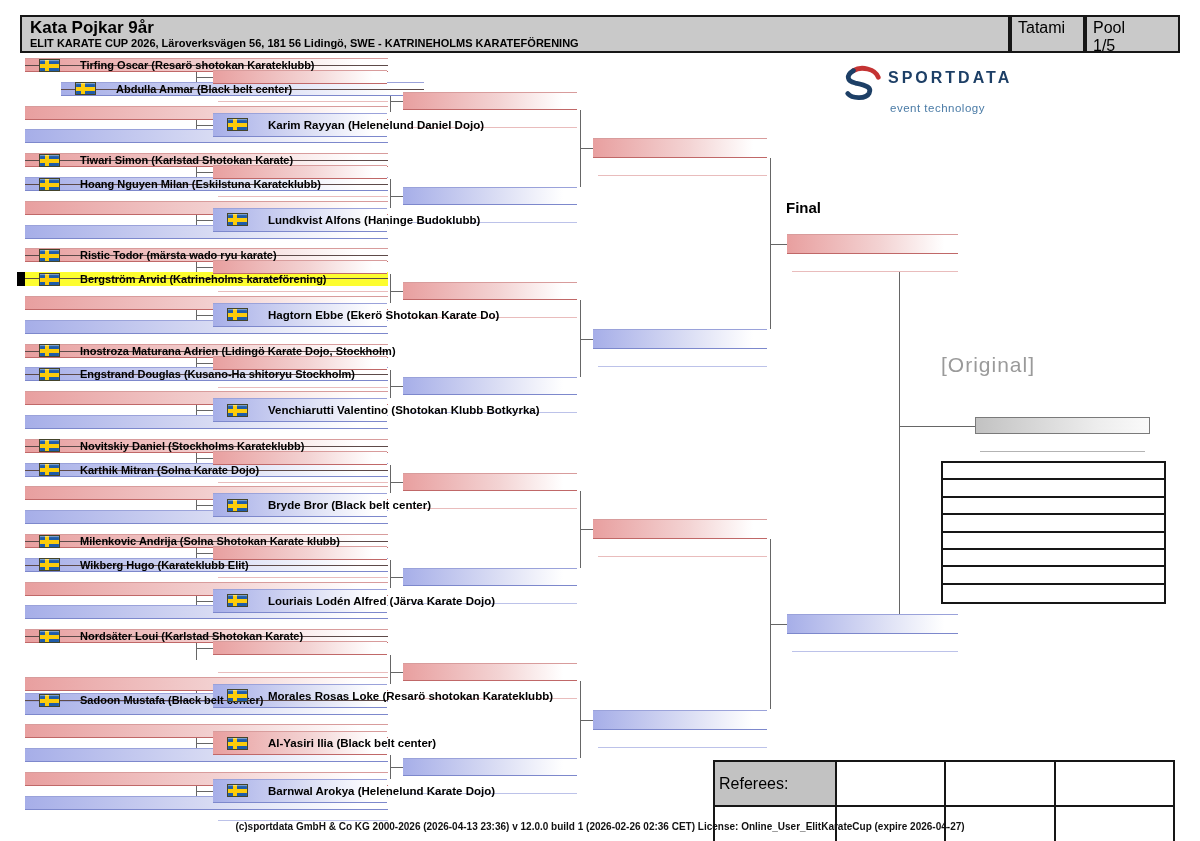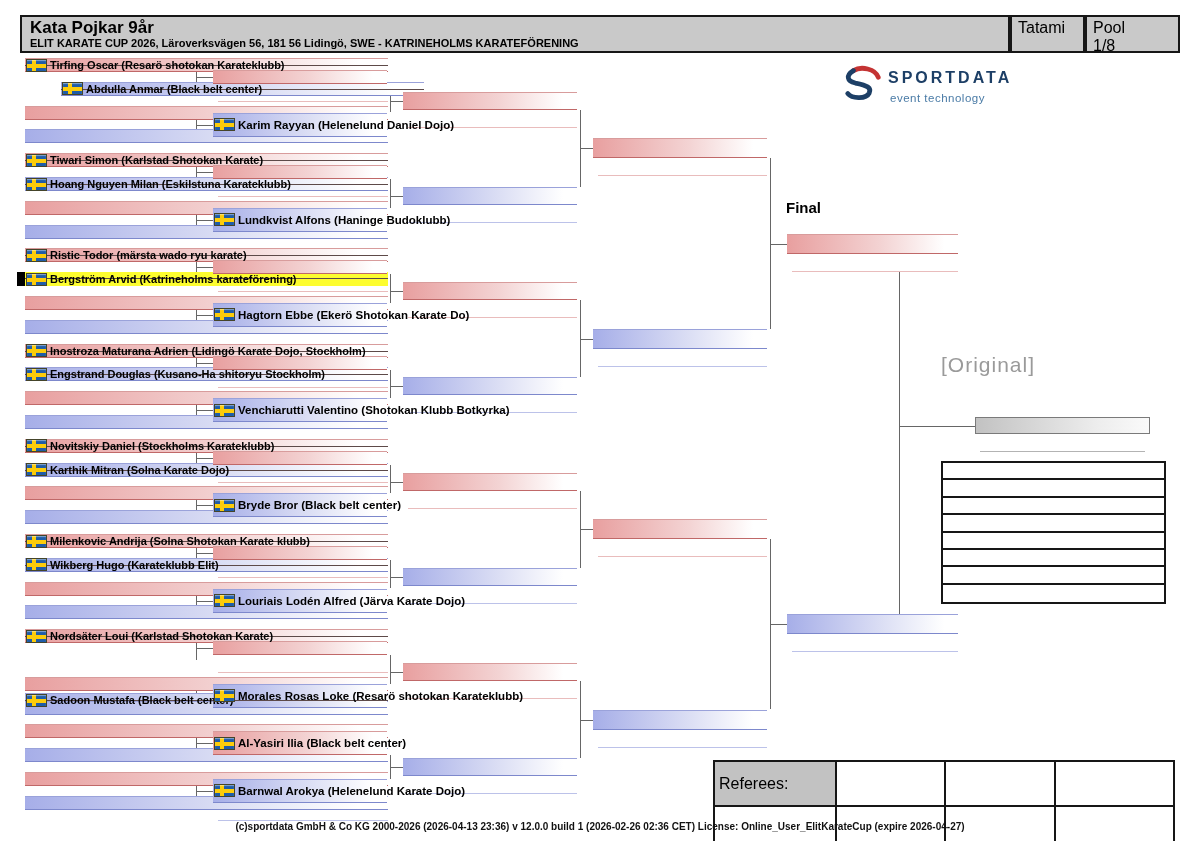--- a/index.html
+++ b/index.html
@@ -8,21 +8,21 @@
   #bracket{position:absolute;left:0;top:0;width:1200px;height:841px}
   .box{position:absolute;box-sizing:border-box}
   .box.red{background:linear-gradient(to right,#e89f9f 0%,#f3d3d3 55%,#ffffff 92%);
            border-top:1px solid #d89c9c;border-bottom:1px solid #c06868}
   .box.blue{background:linear-gradient(to right,#a6aee8 0%,#dbdef4 55%,#ffffff 92%);
             border-top:1px solid #9aa2da;border-bottom:1px solid #7d88cc}
   .box.gray{background:linear-gradient(to right,#c2c2c2 0%,#ededed 70%,#fafafa 100%);
             border:1px solid #7a7a7a}
   .box.hl{background:#fdfd2f}
   .cname{font-size:11px;font-weight:bold;white-space:nowrap;position:relative;z-index:2;
-         display:flex;align-items:center;gap:3px;height:100%;padding-left:1px}
+         display:flex;align-items:center;gap:20px;height:100%;padding-left:14px}
   .r2n .cname{font-size:11.5px}
   .flag{width:21px;height:13px;flex:0 0 21px;box-sizing:border-box;border:1px solid #44442a;
         background-color:#1f5ca8;
         background-image:linear-gradient(to right,transparent 5px,#fccc0a 5px,#fccc0a 9px,transparent 9px),
                          linear-gradient(to bottom,transparent 4px,#fccc0a 4px,#fccc0a 8px,transparent 8px);
         box-shadow:inset 0 1px 1px rgba(255,255,255,.45)}
   .strike{position:absolute;left:0;right:0;top:6px;height:1px;background:#5d4a49;z-index:1}
   .vline,.hline{position:absolute;background:#666}
   .sline{position:absolute;height:1px}
   .sline.red{background:#e9bcbc}.sline.blue{background:#bcc2e9}.sline.gray{background:#b3b3b3}
@@ -38,36 +38,36 @@
   .st-row{box-sizing:border-box;height:17.4px;border-bottom:2px solid #161616;background:#fff}
   .st-row:last-child{border-bottom:none}
   #referees{position:absolute;left:713px;top:760px;border-collapse:collapse}
   #referees td{border:2px solid #161616;height:19px;background:#fff;padding:12px 4px;vertical-align:middle}
   #referees td.gray{background:#c2c2c2}
   #footer{position:absolute;left:0;top:821px;width:1200px;text-align:center;
           font-size:10px;font-weight:bold;color:#111}
   #logo{position:absolute;left:842px;top:64px;display:flex;align-items:flex-start}
   #logo-text{margin-left:4px;padding-top:5px}
   #logo-name{font-size:16px;font-weight:bold;letter-spacing:3px;color:#1d3f66}
-  #logo-tagline{font-size:11.5px;color:#4a7ba6;letter-spacing:.5px;margin-top:5px;padding-left:2px}
+  #logo-tagline{font-size:11.5px;color:#4a7ba6;letter-spacing:.5px;margin-top:15px;padding-left:2px}
 </style>
 </head>
 <body>
 
 <div class="hbox" style="left:20px;top:15px;width:990px;height:38px;padding:1px 8px">
   <div class="title">Kata Pojkar 9år</div>
   <div class="subtitle">ELIT KARATE CUP 2026, Läroverksvägen 56, 181 56 Lidingö, SWE -  KATRINEHOLMS KARATEFÖRENING</div>
 </div>
 <div class="hbox" style="left:1010px;top:15px;width:75px;height:38px;padding:2px 6px">
   <div class="celllabel">Tatami</div>
   <div class="celllabel"></div>
 </div>
 <div class="hbox" style="left:1085px;top:15px;width:95px;height:38px;padding:2px 6px">
   <div class="celllabel">Pool</div>
-  <div class="celllabel">1/8</div>
+  <div class="celllabel">1/5</div>
 </div>
 
 <div id="logo">
   <span>
     <svg width="42" height="40" viewBox="0 0 44 40">
       <path d="M38 13 C35 4 20 1 12 6" fill="none" stroke="#c43333" stroke-width="5" stroke-linecap="round"></path>
       <path d="M12 6 C4 11 5 17 14 19 C27 21.5 31 24 28.5 29.5 C25.5 35.5 11 36 6 30" fill="none" stroke="#1d3f66" stroke-width="5" stroke-linecap="round"></path>
     </svg>
   </span>
   <div id="logo-text">

